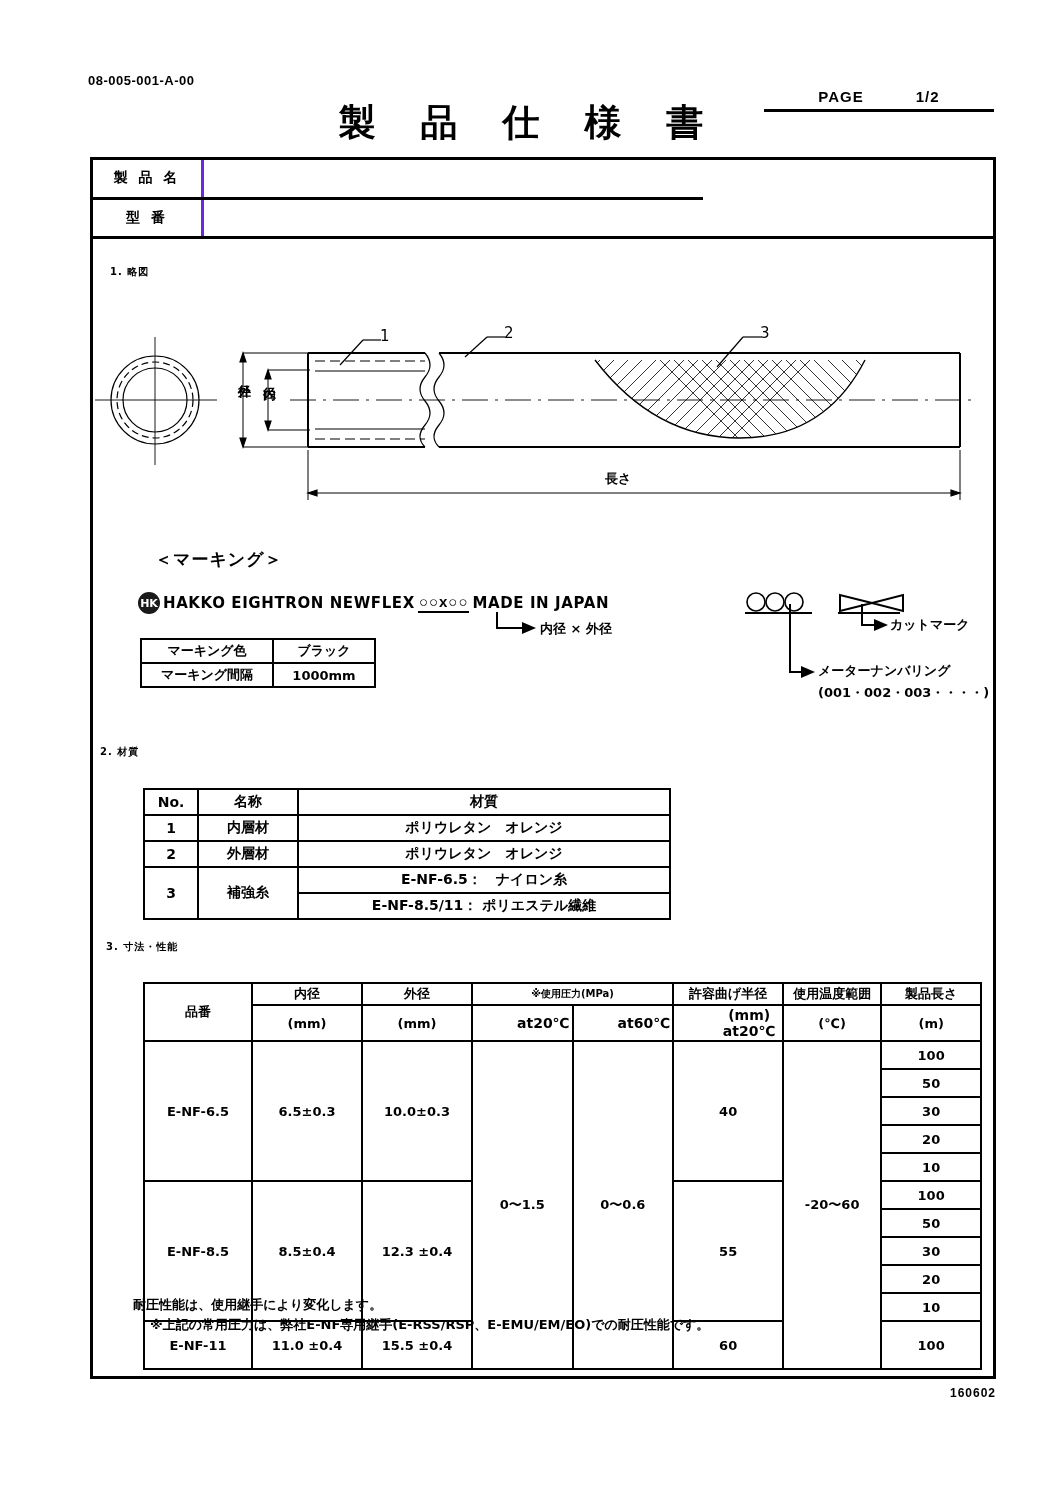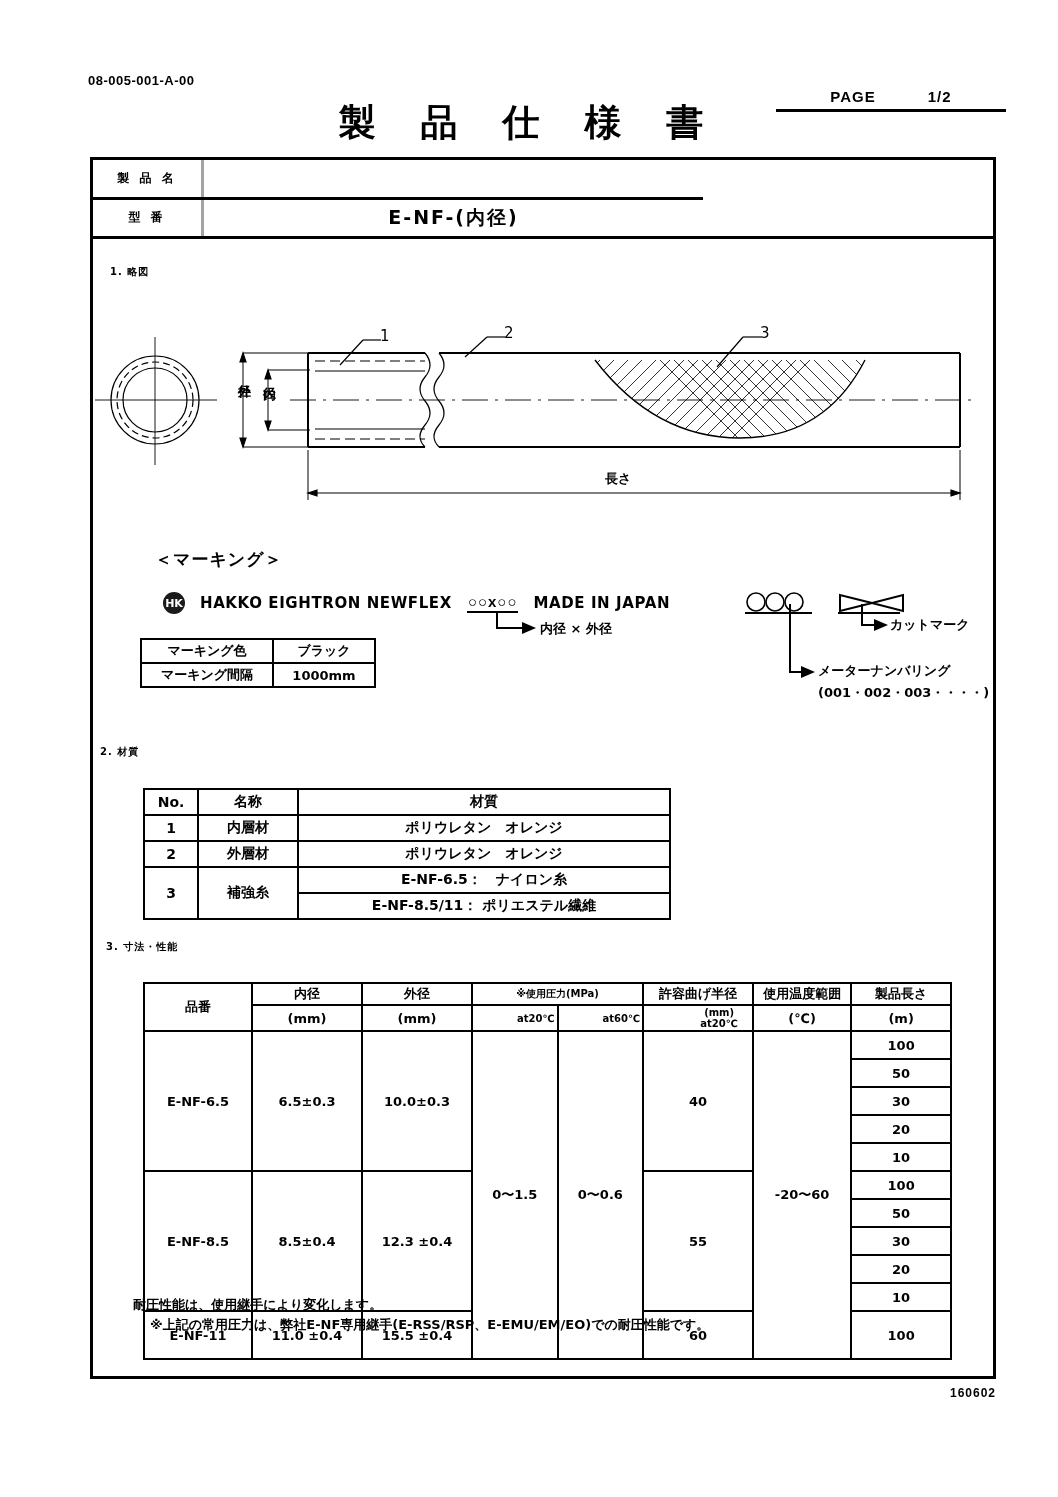--- a/index.html
+++ b/index.html
@@ -5,53 +5,53 @@
   html,body{margin:0;padding:0;background:#fff;}
   body{width:1058px;height:1497px;position:relative;
        font-family:"Liberation Sans","DejaVu Sans",sans-serif;color:#000;}
   .doc{position:absolute;inset:0;}
 
   
   .docnum{position:absolute;left:88px;top:73px;font-size:13px;font-weight:bold;letter-spacing:.5px;}
   .title{position:absolute;left:0;right:0;top:98px;text-align:center;
          font-size:37px;font-weight:bold;letter-spacing:16px;
          font-family:"DejaVu Sans",sans-serif;}
-  .pagebox{position:absolute;right:52px;top:88px;width:230px;border-bottom:3px solid #000;
+  .pagebox{position:absolute;right:64px;top:88px;width:230px;border-bottom:3px solid #000;
            padding-bottom:4px;display:flex;justify-content:center;gap:52px;
            font-size:15px;font-weight:bold;letter-spacing:1px;}
 
   
   .frame{position:absolute;left:90px;top:157px;width:906px;height:1222px;border:3px solid #000;box-sizing:border-box;}
 
   
   .idtable{position:absolute;left:90px;top:157px;width:906px;height:82px;box-sizing:border-box;
            display:flex;border:3px solid #000;}
   .idleft{width:610px;display:flex;flex-direction:column;}
   .idrow{flex:1;display:flex;align-items:stretch;}
   .idrow:first-child{border-bottom:3px solid #000;}
-  .idlabel{width:108px;border-right:3px solid #a3a3a3;display:flex;align-items:center;justify-content:center;
-           font-size:12px;font-weight:bold;letter-spacing:3px;font-family:"DejaVu Sans",sans-serif;}
+  .idlabel{width:108px;border-right:3px solid #6d28d9;display:flex;align-items:center;justify-content:center;
+           font-size:14px;font-weight:bold;letter-spacing:3px;font-family:"DejaVu Sans",sans-serif;}
   .idvalue{flex:1;display:flex;align-items:center;justify-content:center;
            font-size:19px;font-weight:bold;letter-spacing:2px;font-family:"DejaVu Sans",sans-serif;}
   .idcompany{flex:1;border-left:3px solid #000;display:flex;align-items:center;justify-content:center;
              font-size:24px;font-weight:bold;letter-spacing:3px;font-family:"DejaVu Sans",sans-serif;}
 
   
   .sec{position:absolute;font-size:10px;font-weight:bold;letter-spacing:1px;font-family:"DejaVu Sans",sans-serif;}
   .sec1{left:110px;top:265px;}
   .sec2{left:100px;top:745px;}
   .sec3{left:106px;top:940px;}
 
   
   .drawing{position:absolute;left:95px;top:315px;width:880px;height:200px;}
   .marklbl{position:absolute;font-size:13px;font-weight:bold;font-family:"DejaVu Sans",sans-serif;white-space:nowrap;}
 
   .markhead{position:absolute;left:155px;top:548px;font-size:17px;font-weight:bold;letter-spacing:1px;
             font-family:"DejaVu Sans",sans-serif;}
-  .markline{position:absolute;left:163px;top:592px;display:flex;align-items:center;gap:15px;}
+  .markline{position:absolute;left:138px;top:592px;display:flex;align-items:center;gap:3px;}
   .logo{width:22px;height:22px;border-radius:50%;background:#1a1a1a;color:#fff;display:flex;
         align-items:center;justify-content:center;font-size:11px;font-weight:bold;
         font-family:"DejaVu Sans",sans-serif;}
   .marktext{font-size:15px;font-weight:bold;letter-spacing:.6px;font-family:"DejaVu Sans",sans-serif;white-space:nowrap;}
   .ooxoo{font-size:15px;font-weight:bold;border-bottom:2px solid #000;padding:0 1px 1px 1px;letter-spacing:1px;}
 
   .mtable{position:absolute;left:140px;top:638px;border-collapse:collapse;}
   .mtable td{border:2px solid #000;font-size:13px;font-weight:bold;text-align:center;padding:2px 6px;
              font-family:"DejaVu Sans",sans-serif;}
   .mtable td.k{width:118px;}
@@ -64,21 +64,21 @@
   .mat td,.mat th{border:2px solid #000;font-size:14px;font-weight:bold;text-align:center;
                   padding:2px 4px;font-family:"DejaVu Sans",sans-serif;height:20px;}
   .mat .c-no{width:44px;}
   .mat .c-nm{width:90px;}
   .mat .c-mt{width:362px;}
 
   
   .spec{position:absolute;left:143px;top:982px;border-collapse:collapse;table-layout:fixed;}
   .spec td{border:2px solid #000;font-size:13px;font-weight:bold;text-align:center;
            font-family:"DejaVu Sans",sans-serif;padding:1px 2px;}
-  .spec .hsm{font-size:10px;padding-left:44px;}
+  .spec .hsm{font-size:14px;padding-left:44px;}
   .spec .hxs{font-size:10px;}
 
   .note{position:absolute;left:133px;top:1295px;font-size:13px;font-weight:bold;line-height:1.55;
         font-family:"DejaVu Sans",sans-serif;}
   .note div:nth-child(2){padding-left:17px;}
 
   .datecode{position:absolute;right:62px;top:1386px;font-size:12px;font-weight:bold;letter-spacing:1px;}
 </style>
 </head>
 <body>
@@ -94,21 +94,20 @@
 
   <div class="frame"></div>
 
   <div class="idtable">
     <div class="idleft">
       <div class="idrow">
         <div class="idlabel">製 品 名</div>
       </div>
       <div class="idrow">
         <div class="idlabel">型  番</div>
-        <div class="idvalue">E-NF-(内径)</div>
       </div>
     </div>
   </div>
 
   <div class="sec sec1">1. 略図</div>
 
   <div class="drawing">
     <svg width="880" height="200" viewBox="0 0 880 200">
       <g fill="none" stroke="#000" stroke-width="1.2">
 

